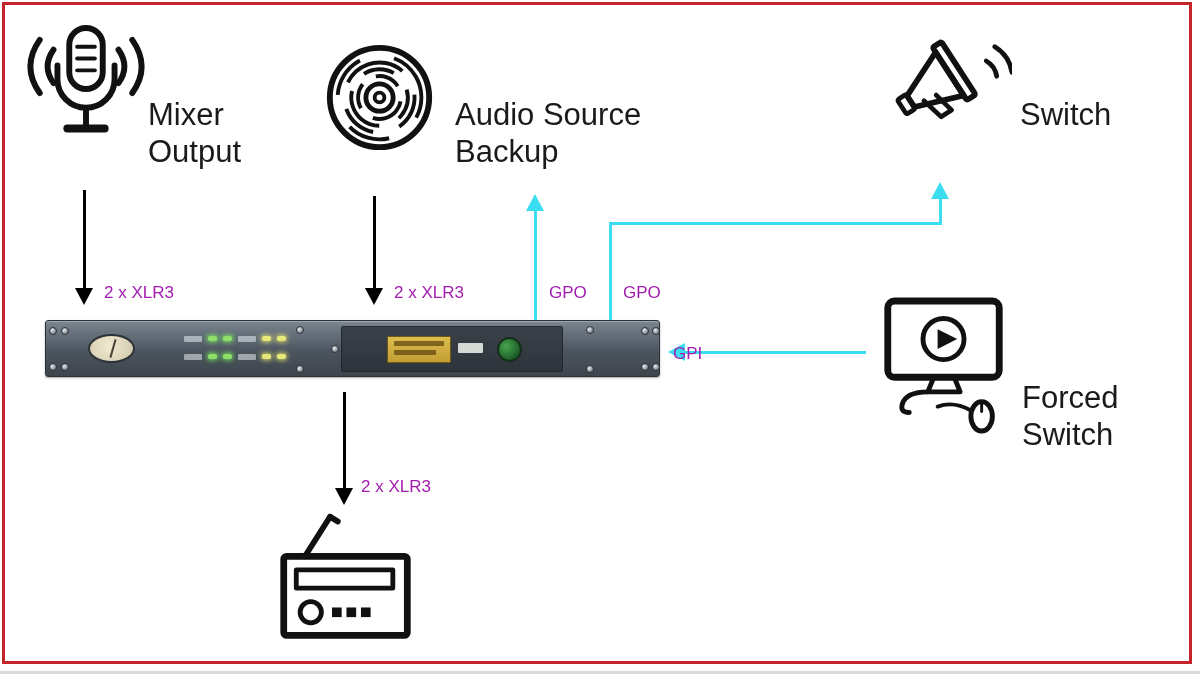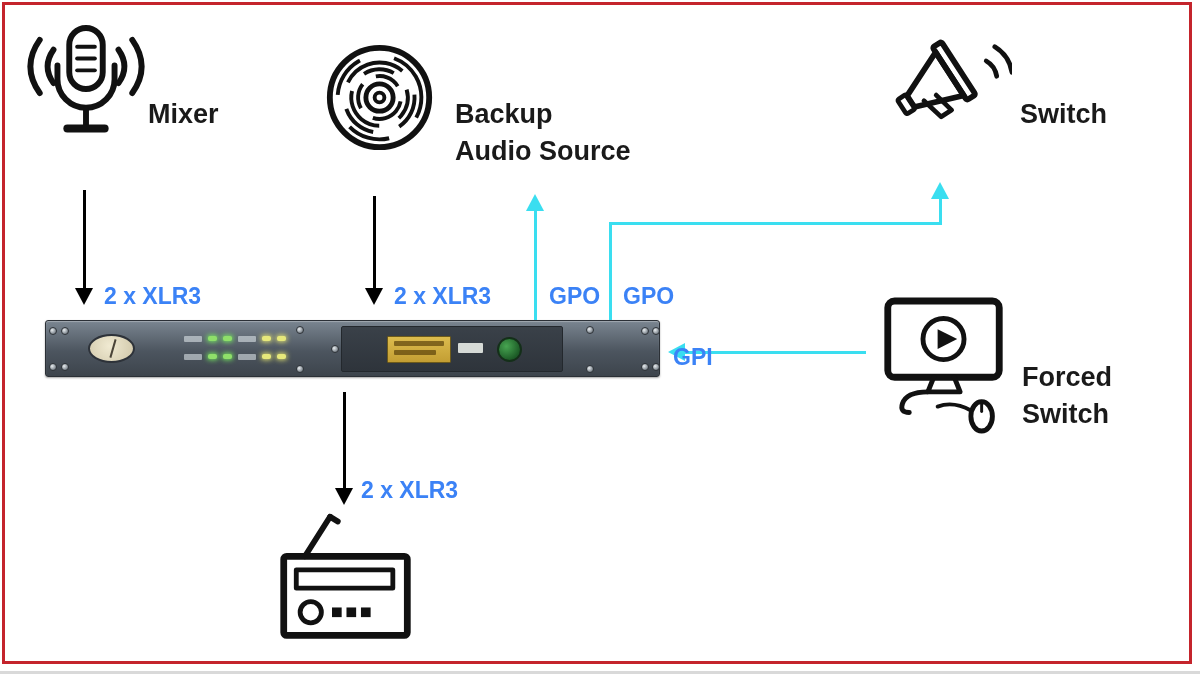--- a/index.html
+++ b/index.html
@@ -9,22 +9,22 @@
   }
   .frame{
     position:absolute;left:2px;top:2px;width:1190px;height:662px;
     border:3px solid var(--border,#c4242c);pointer-events:none;box-sizing:border-box;
   }
   .bottom-strip{position:absolute;left:0;bottom:0;width:100%;height:3px;background:#d9d9d9;}
 
   .icon{position:absolute;}
   .icon svg{display:block;}
 
-  .node-label{position:absolute;font-size:27px;font-weight:700;line-height:37px;letter-spacing:0;}
-  .conn-label{position:absolute;font-size:23px;font-weight:700;color:#3b82f6;}
+  .node-label{position:absolute;font-size:31px;font-weight:400;line-height:37px;letter-spacing:0;}
+  .conn-label{position:absolute;font-size:17px;font-weight:400;color:#a21caf;}
 
   .line{position:absolute;background:var(--arrow,#000);}
   .line.cyan{background:var(--signal,#3adef0);}
 
   .tri{position:absolute;width:0;height:0;}
   .tri.down-black{border-left:9px solid transparent;border-right:9px solid transparent;border-top:17px solid var(--arrow,#000);}
   .tri.up-cyan{border-left:9px solid transparent;border-right:9px solid transparent;border-bottom:17px solid var(--signal,#3adef0);}
   .tri.left-cyan{border-top:9px solid transparent;border-bottom:9px solid transparent;border-right:17px solid var(--signal,#3adef0);}
 
   
@@ -86,38 +86,39 @@
         <line x1="46" y1="110" x2="84" y2="110" stroke-width="8"></line>
         <path d="M32 30 q-12 17 0 34"></path>
         <path d="M18 20 q-19 27 0 54"></path>
         <path d="M98 30 q12 17 0 34"></path>
         <path d="M112 20 q19 27 0 54"></path>
       </g>
     </svg>
   </div>
   <div class="node-label" style="left:148px;top:96px;">
     <div>Mixer</div>
+    <div>Output</div>
   </div>
 
   <div class="icon" style="left:324px;top:42px;">
     <svg width="112" height="112" viewBox="0 0 115 115">
       <g fill="none" stroke="#111">
         <circle cx="57" cy="57" r="51" stroke-width="6"></circle>
         <circle cx="57" cy="57" r="14" stroke-width="5"></circle>
         <circle cx="57" cy="57" r="5" stroke-width="4"></circle>
         <circle cx="57" cy="57" r="22" stroke-width="4" stroke-dasharray="26 16" transform="rotate(40 57 57)"></circle>
         <circle cx="57" cy="57" r="29" stroke-width="4" stroke-dasharray="32 22" transform="rotate(130 57 57)"></circle>
         <circle cx="57" cy="57" r="36" stroke-width="4" stroke-dasharray="38 28" transform="rotate(250 57 57)"></circle>
         <circle cx="57" cy="57" r="43" stroke-width="4" stroke-dasharray="44 36" transform="rotate(330 57 57)"></circle>
       </g>
     </svg>
   </div>
   <div class="node-label" style="left:455px;top:96px;">
+    <div>Audio Source</div>
     <div>Backup</div>
-    <div>Audio Source</div>
   </div>
 
   <div class="icon" style="left:888px;top:32px;">
     <svg width="124" height="120" viewBox="0 0 130 125">
       <g fill="none" stroke="#111" stroke-width="6" stroke-linecap="round" stroke-linejoin="round">
         <g transform="rotate(-33 60 62)">
           <path d="M24 44 L74 22 L74 76 L24 58 Z"></path>
           <rect x="74" y="16" width="11" height="66" rx="2"></rect>
           <rect x="13" y="42" width="11" height="18" rx="2" stroke-width="5"></rect>
           <path d="M36 58 l6 24 h13 l-5 -22" stroke-width="5"></path>
@@ -138,21 +139,21 @@
         <circle cx="67" cy="47" r="21" stroke-width="5"></circle>
         <path d="M61 37 L81 47 L61 57 Z" fill="#111" stroke="none"></path>
         <path d="M57 86 l-6 15 h33 l-6 -15" stroke-width="5"></path>
         <path d="M51 101 q-22 0 -26 12 q-3 9 7 9" stroke-width="5"></path>
         <ellipse cx="106" cy="126" rx="11" ry="15" stroke-width="5"></ellipse>
         <line x1="106" y1="113" x2="106" y2="121" stroke-width="3"></line>
         <path d="M95 120 q-18 -10 -34 -4" stroke-width="4"></path>
       </g>
     </svg>
   </div>
-  <div class="node-label" style="left:1022px;top:359px;">
+  <div class="node-label" style="left:1022px;top:379px;">
     <div>Forced</div>
     <div>Switch</div>
   </div>
 
   <div class="icon" style="left:276px;top:506px;">
     <svg width="140" height="145" viewBox="0 0 145 150">
       <g fill="none" stroke="#111" stroke-linecap="round" stroke-linejoin="round">
         <line x1="30" y1="52" x2="56" y2="11" stroke-width="6"></line>
         <line x1="56" y1="11" x2="64" y2="16" stroke-width="6"></line>
         <rect x="8" y="52" width="128" height="82" rx="3" stroke-width="7"></rect>

